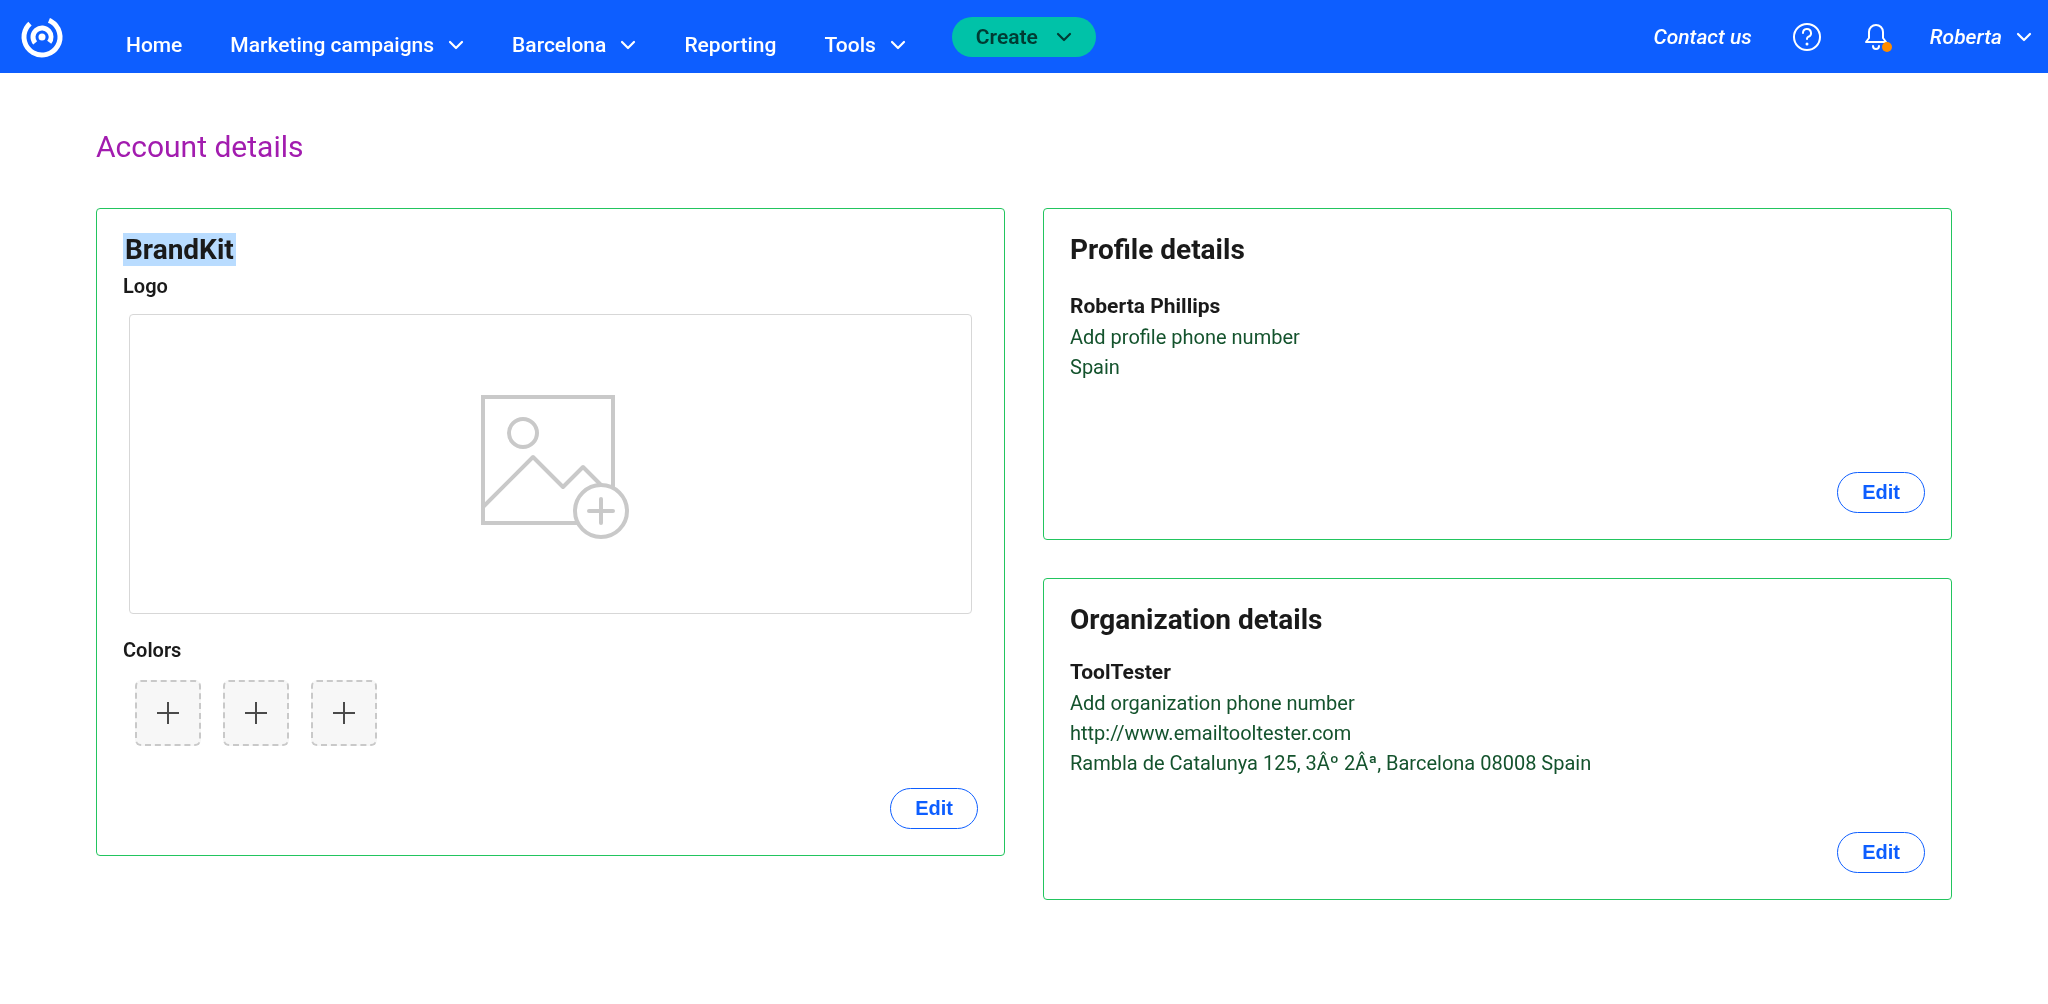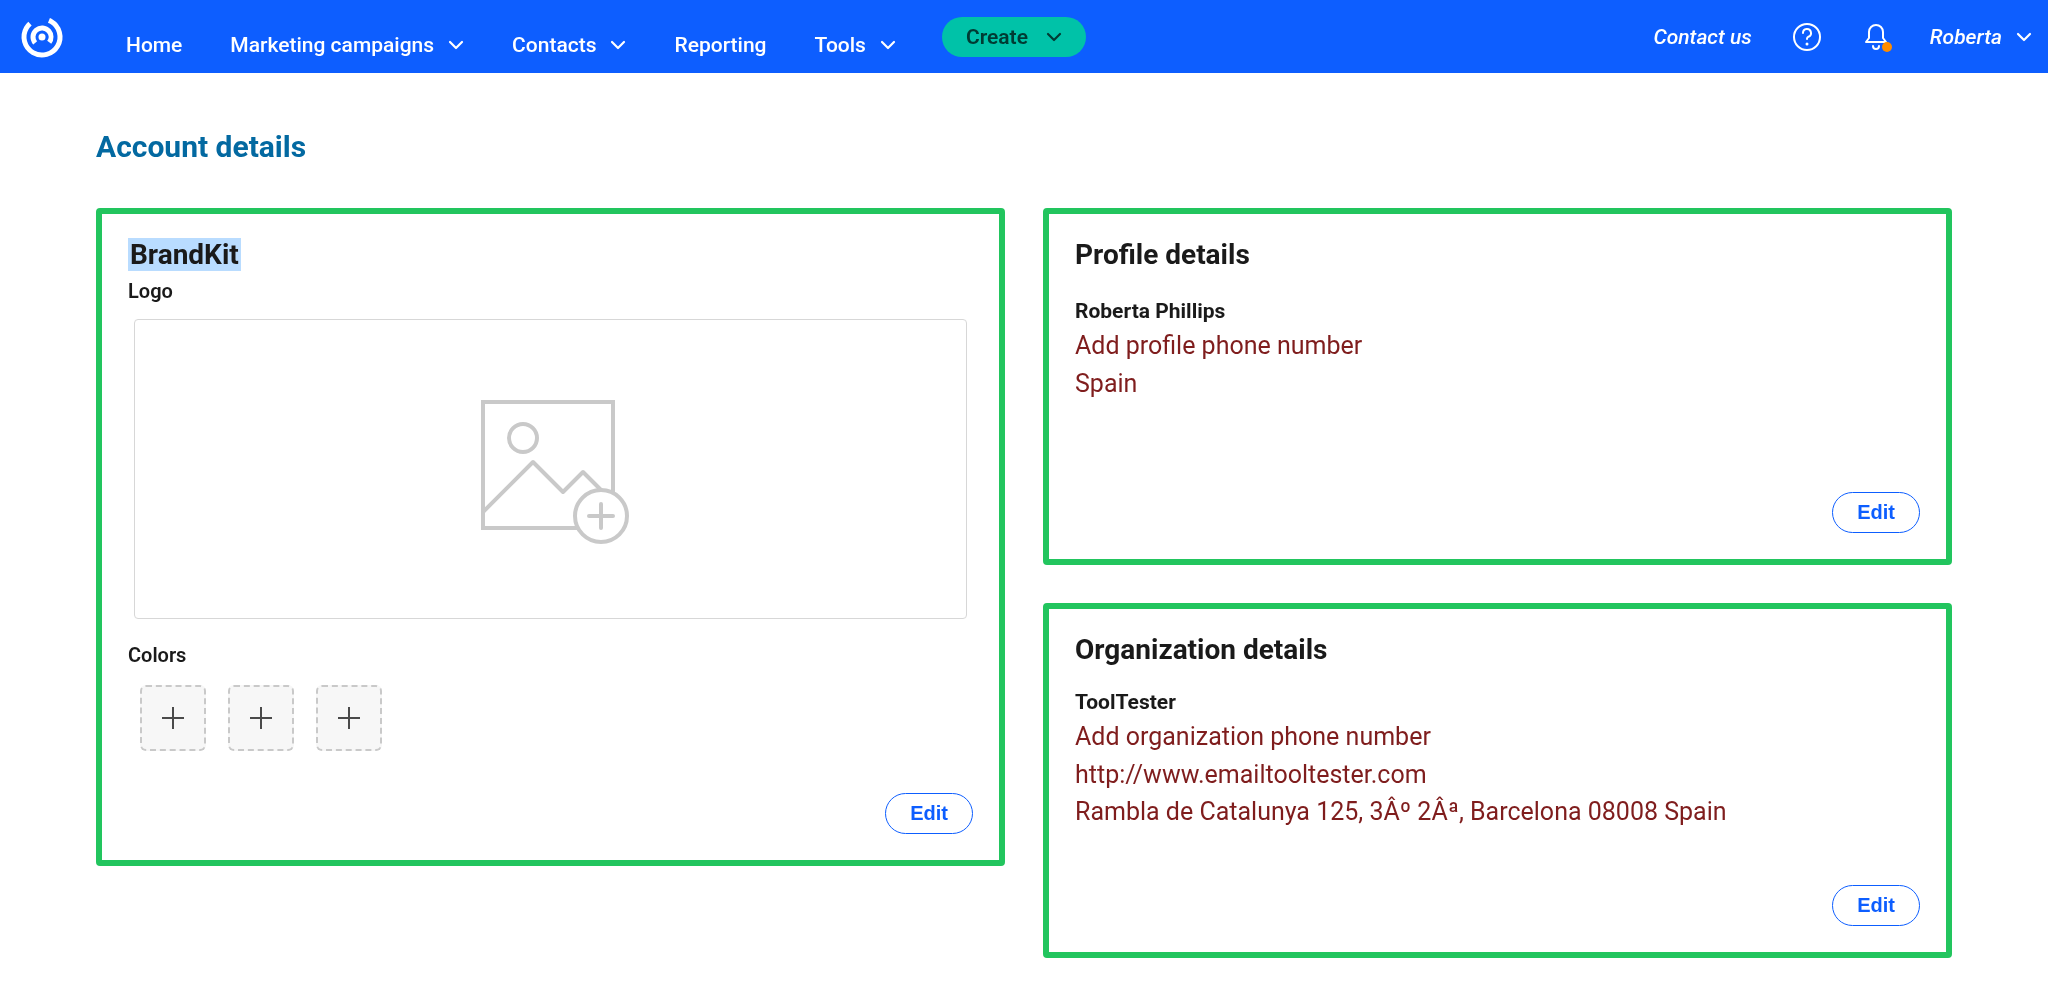--- a/index.html
+++ b/index.html
@@ -85,36 +85,36 @@
     gap:14px;
     cursor:pointer;
   }
 
   
   .page {
     padding: 56px 96px 40px 96px;
   }
   .page-title {
     font-size: 30px;
-    font-weight: 700;
-    color:#0369a1;
+    font-weight: 400;
+    color:#a21caf;
     margin-bottom: 44px;
   }
   .grid {
     display:flex;
     gap: 38px;
   }
   .col {
     flex:1;
     display:flex;
     flex-direction:column;
     gap:38px;
   }
   .card {
-    border:6px solid #22c55e;
+    border:1px solid #22c55e;
     border-radius:4px;
     padding: 24px 26px 26px 26px;
     position:relative;
   }
   .card-title {
     font-size:28px;
     font-weight:700;
     margin-bottom: 8px;
   }
   .highlighted {
@@ -173,22 +173,22 @@
   .org-card .card-footer { margin-top:54px; }
   .brand-card .card-footer { margin-top:42px; }
 
   .detail-block { margin-top:28px; }
   .detail-name {
     font-size:21px;
     font-weight:700;
     margin-bottom:4px;
   }
   .detail-line {
-    font-size:25px;
-    color:#7f1d1d;
+    font-size:20px;
+    color:#14532d;
     line-height:1.5;
   }
 </style>
 </head>
 <body>
 
 <div class="topnav">
   <div class="logo-wrap">
     <svg width="44" height="44" viewBox="0 0 44 44">
       <circle cx="22" cy="22" r="18" stroke="#fff" stroke-width="5" fill="none" stroke-dasharray="90 20" transform="rotate(-60 22 22)"></circle>
@@ -203,21 +203,21 @@
     </div>
     <div class="nav-item">
       <span>Marketing campaigns</span>
       <span class="chevron">
         <svg width="16" height="10" viewBox="0 0 16 10">
             <path d="M2 2 L8 8 L14 2" stroke="#fff" stroke-width="2.2" fill="none" stroke-linecap="round" stroke-linejoin="round"></path>
           </svg>
       </span>
     </div>
     <div class="nav-item">
-      <span>Contacts</span>
+      <span>Barcelona</span>
       <span class="chevron">
         <svg width="16" height="10" viewBox="0 0 16 10">
             <path d="M2 2 L8 8 L14 2" stroke="#fff" stroke-width="2.2" fill="none" stroke-linecap="round" stroke-linejoin="round"></path>
           </svg>
       </span>
     </div>
     <div class="nav-item">
       <span>Reporting</span>
     </div>
     <div class="nav-item">

